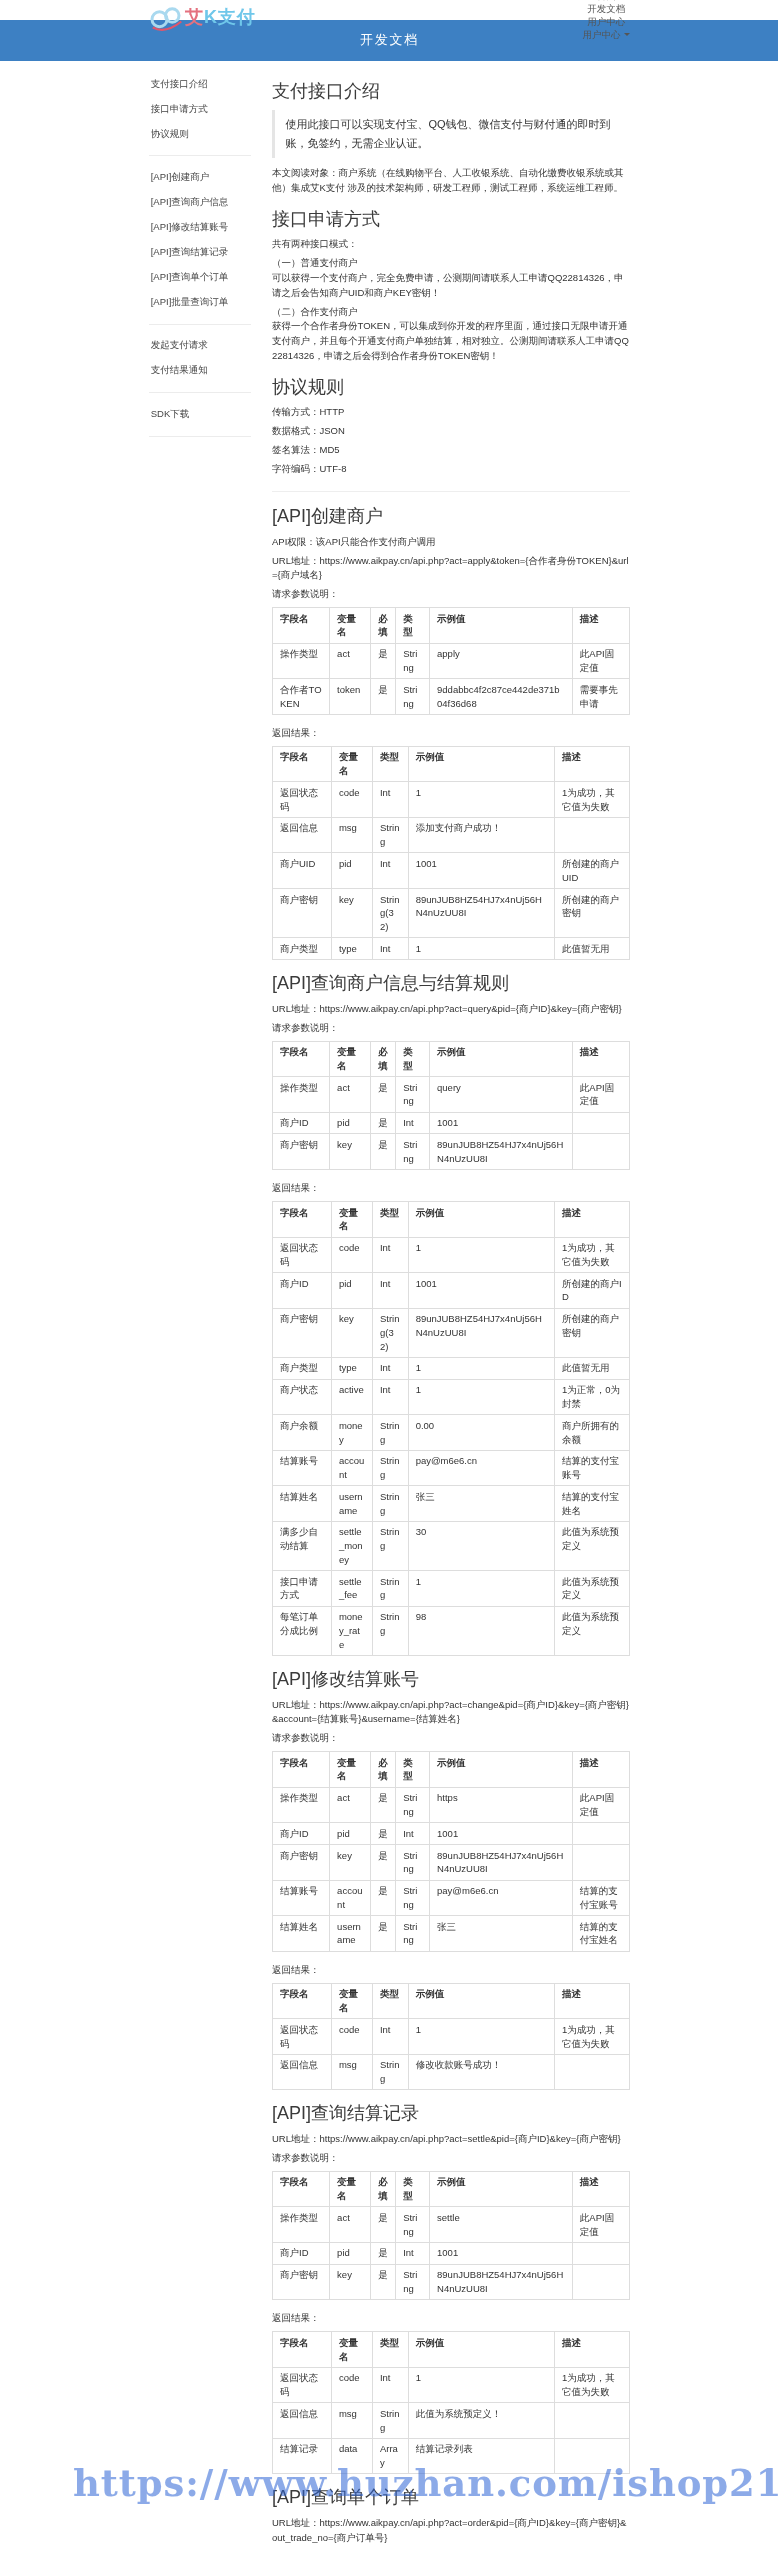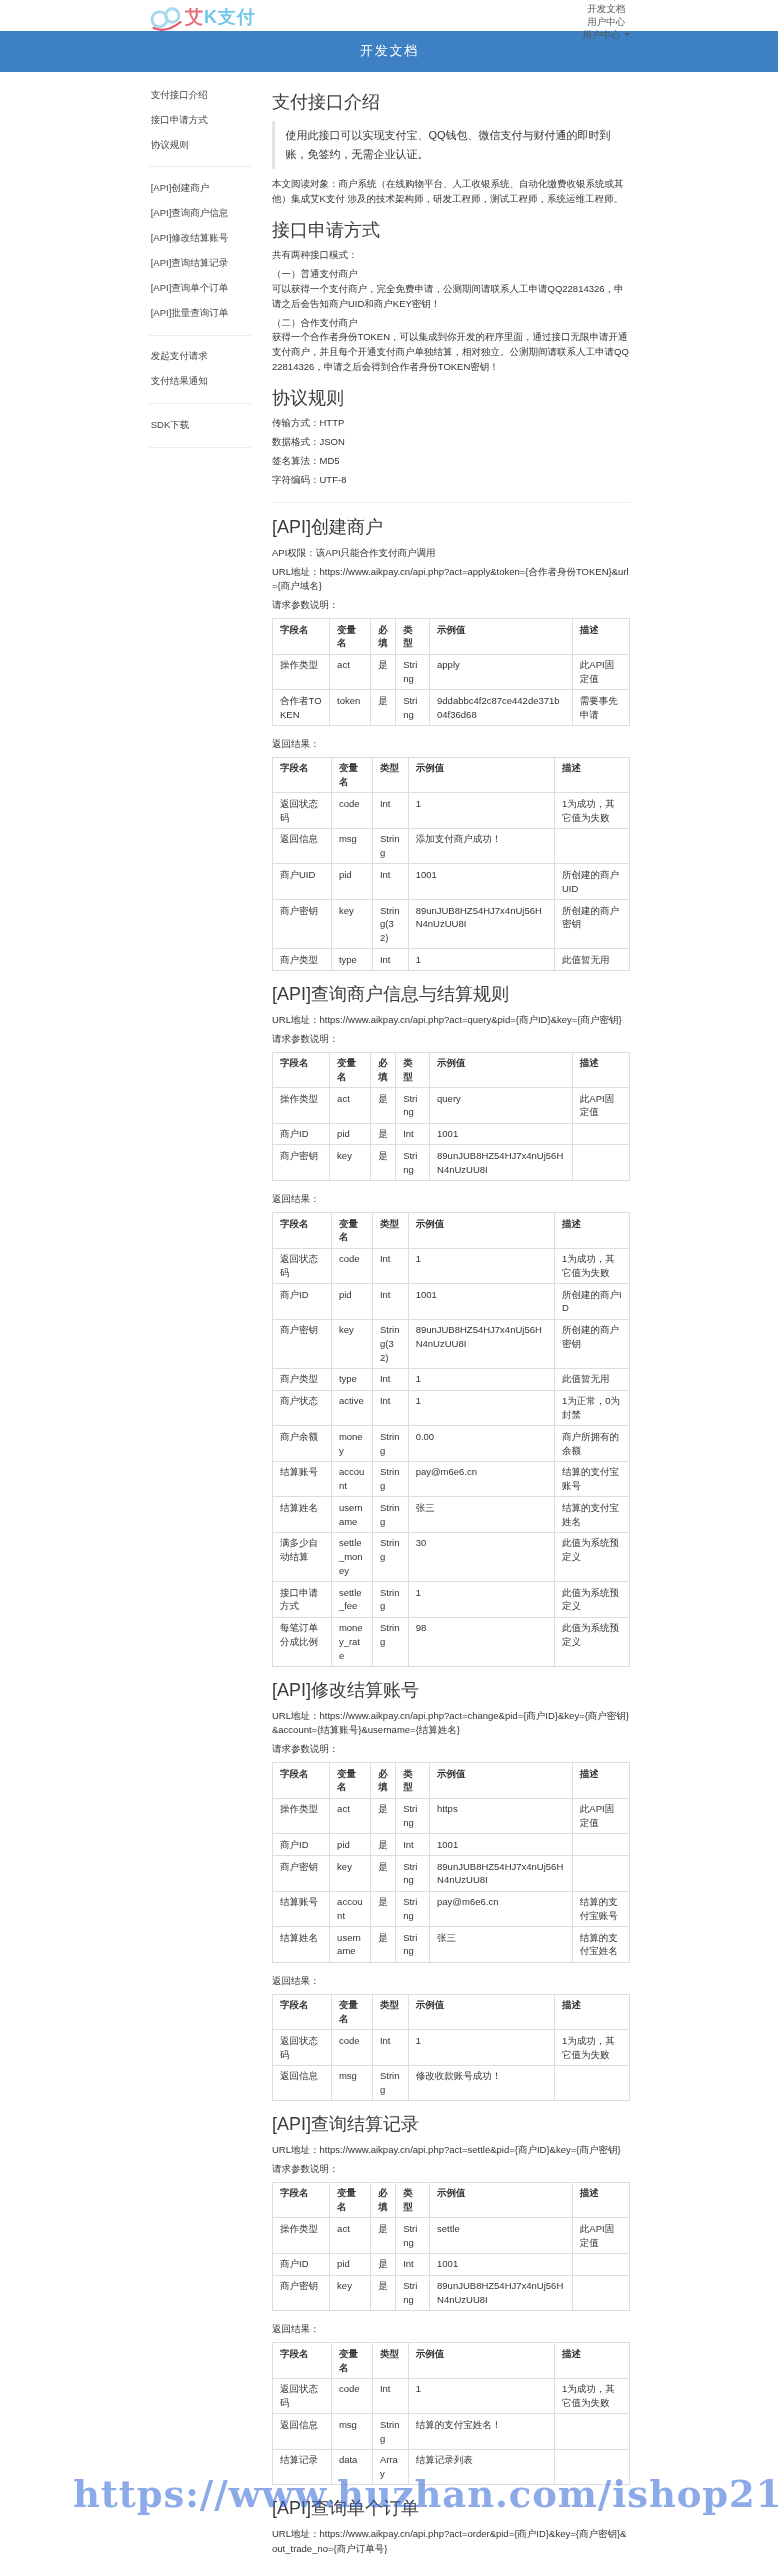--- a/index.html
+++ b/index.html
@@ -5,21 +5,21 @@
   * { box-sizing: border-box; margin: 0; padding: 0; }
   html,body { background:#fff; }
   body {
     width: 779px; margin: 0 auto; position: relative;
     font-family: "Liberation Sans", "DejaVu Sans", sans-serif;
     font-size: 9.5px; color: #333;
   }
   .container { width: 481px; margin: 0 auto; position: relative; }
 
   
-  .topbar { height: 31px; background: #fff; }
+  .topbar { height: 20px; background: #fff; }
   .topbar .container { height: 31px; display: flex; align-items: center; justify-content: space-between; overflow: visible; }
   .logo { display: flex; align-items: flex-start; height: 31px; overflow: hidden; text-decoration: none; cursor: pointer; }
   .logo svg { margin-top: 1.7px; }
   .logo-text { font-size: 18px; line-height: 35px; letter-spacing: 0.9px; font-weight: bold; }
   .logo-c1 { color: #e4717f; }
   .logo-c2 { color: #6fc7ea; }
   .top-nav { display: flex; align-items: center; flex-direction: column; }
   .nav-link { margin-left: 21px; font-size: 9.5px; color: #555; text-decoration: none; cursor: pointer; }
   .caret { display: inline-block; width: 0; height: 0; margin-left: 3.5px; vertical-align: 1.7px;
            border-left: 3.5px solid transparent; border-right: 3.5px solid transparent; border-top: 3.5px solid #555; }
@@ -542,21 +542,21 @@
             <td>返回状态码</td>
             <td>code</td>
             <td>Int</td>
             <td>1</td>
             <td>1为成功，其它值为失败</td>
           </tr>
           <tr>
             <td>返回信息</td>
             <td>msg</td>
             <td>String</td>
-            <td>结算的支付宝姓名！</td>
+            <td>此值为系统预定义！</td>
             <td></td>
           </tr>
           <tr>
             <td>结算记录</td>
             <td>data</td>
             <td>Array</td>
             <td>结算记录列表</td>
             <td></td>
           </tr>
         </tbody>

